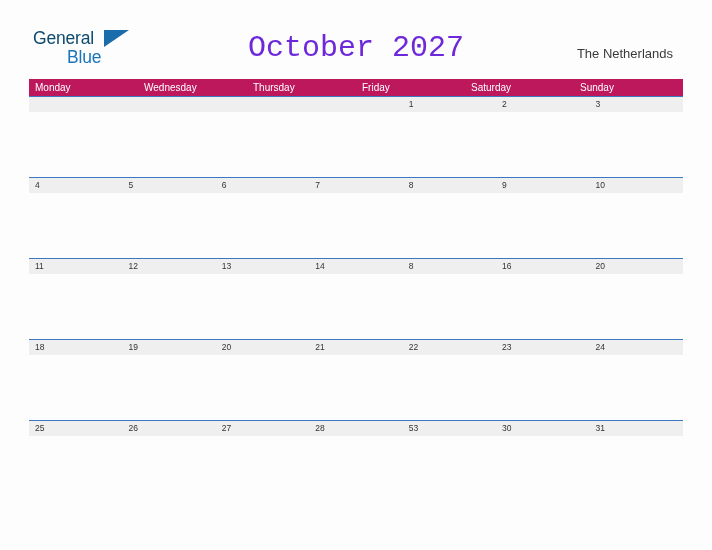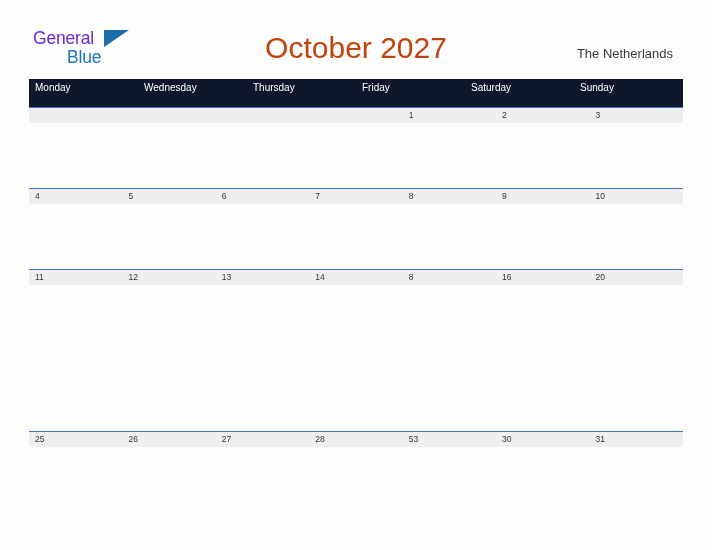--- a/index.html
+++ b/index.html
@@ -33,21 +33,21 @@
     top: 28px;
     width: 120px;
     height: 44px;
   }
   .logo-general {
     position: absolute;
     left: 0;
     top: 0;
     font-size: 17.5px;
     line-height: 20px;
-    color: #6d28d9;
+    color: #0c4a6e;
     letter-spacing: -0.2px;
     white-space: nowrap;
   }
   .logo-blue {
     position: absolute;
     left: 34px;
     top: 19px;
     font-size: 17.5px;
     line-height: 20px;
     color: #1b75bb;
@@ -64,23 +64,23 @@
     border-bottom: 17px solid transparent;
   }
   .title {
     position: absolute;
     left: 0;
     top: 30px;
     width: 712px;
     text-align: center;
     font-size: 30px;
     line-height: 36px;
-    color: #c2410c;
+    color: #6d28d9;
     font-stretch: condensed;
-    font-family: Liberation Sans, sans-serif;
+    font-family: Liberation Mono, monospace;
   }
   .region {
     position: absolute;
     right: 39px;
     top: 46px;
     font-size: 13px;
     line-height: 16px;
     color: #3a3a3a;
     text-align: right;
     white-space: nowrap;
@@ -89,22 +89,22 @@
   
   .calendar {
     position: absolute;
     left: 29px;
     top: 79px;
     width: 654px;
   }
   .weekday-row {
     display: flex;
     width: 654px;
-    height: 28px;
-    background: #0f172a;
+    height: 17px;
+    background: #be185d;
   }
   .weekday {
     flex: 1 1 0;
     font-size: 10px;
     line-height: 17px;
     color: #ffffff;
     padding-left: 6px;
     box-sizing: border-box;
     white-space: nowrap;
     overflow: hidden;
@@ -232,20 +232,29 @@
         <div class="body-cell"></div>
         <div class="body-cell"></div>
         <div class="body-cell"></div>
         <div class="body-cell"></div>
         <div class="body-cell"></div>
         <div class="body-cell"></div>
       </div>
     </div>
 
     <div class="week-row">
+      <div class="date-strip">
+        <div class="date-cell">18</div>
+        <div class="date-cell">19</div>
+        <div class="date-cell">20</div>
+        <div class="date-cell">21</div>
+        <div class="date-cell">22</div>
+        <div class="date-cell">23</div>
+        <div class="date-cell">24</div>
+      </div>
       <div class="body-strip">
         <div class="body-cell"></div>
         <div class="body-cell"></div>
         <div class="body-cell"></div>
         <div class="body-cell"></div>
         <div class="body-cell"></div>
         <div class="body-cell"></div>
         <div class="body-cell"></div>
       </div>
     </div>

